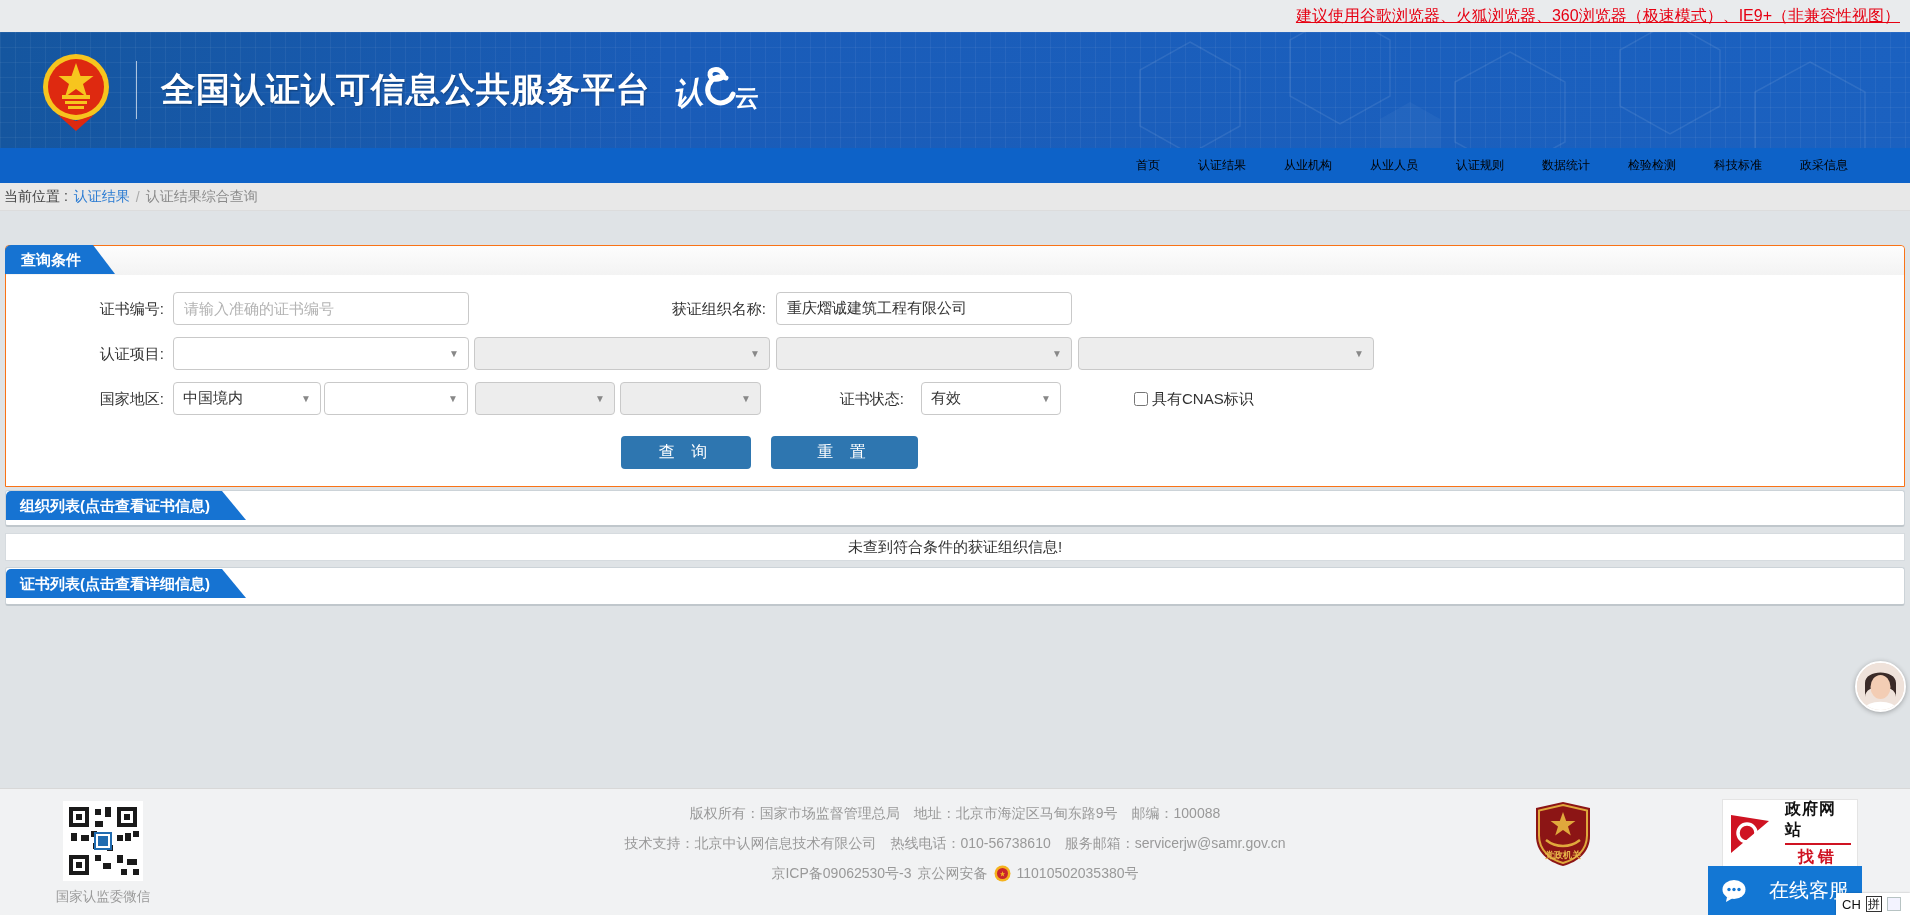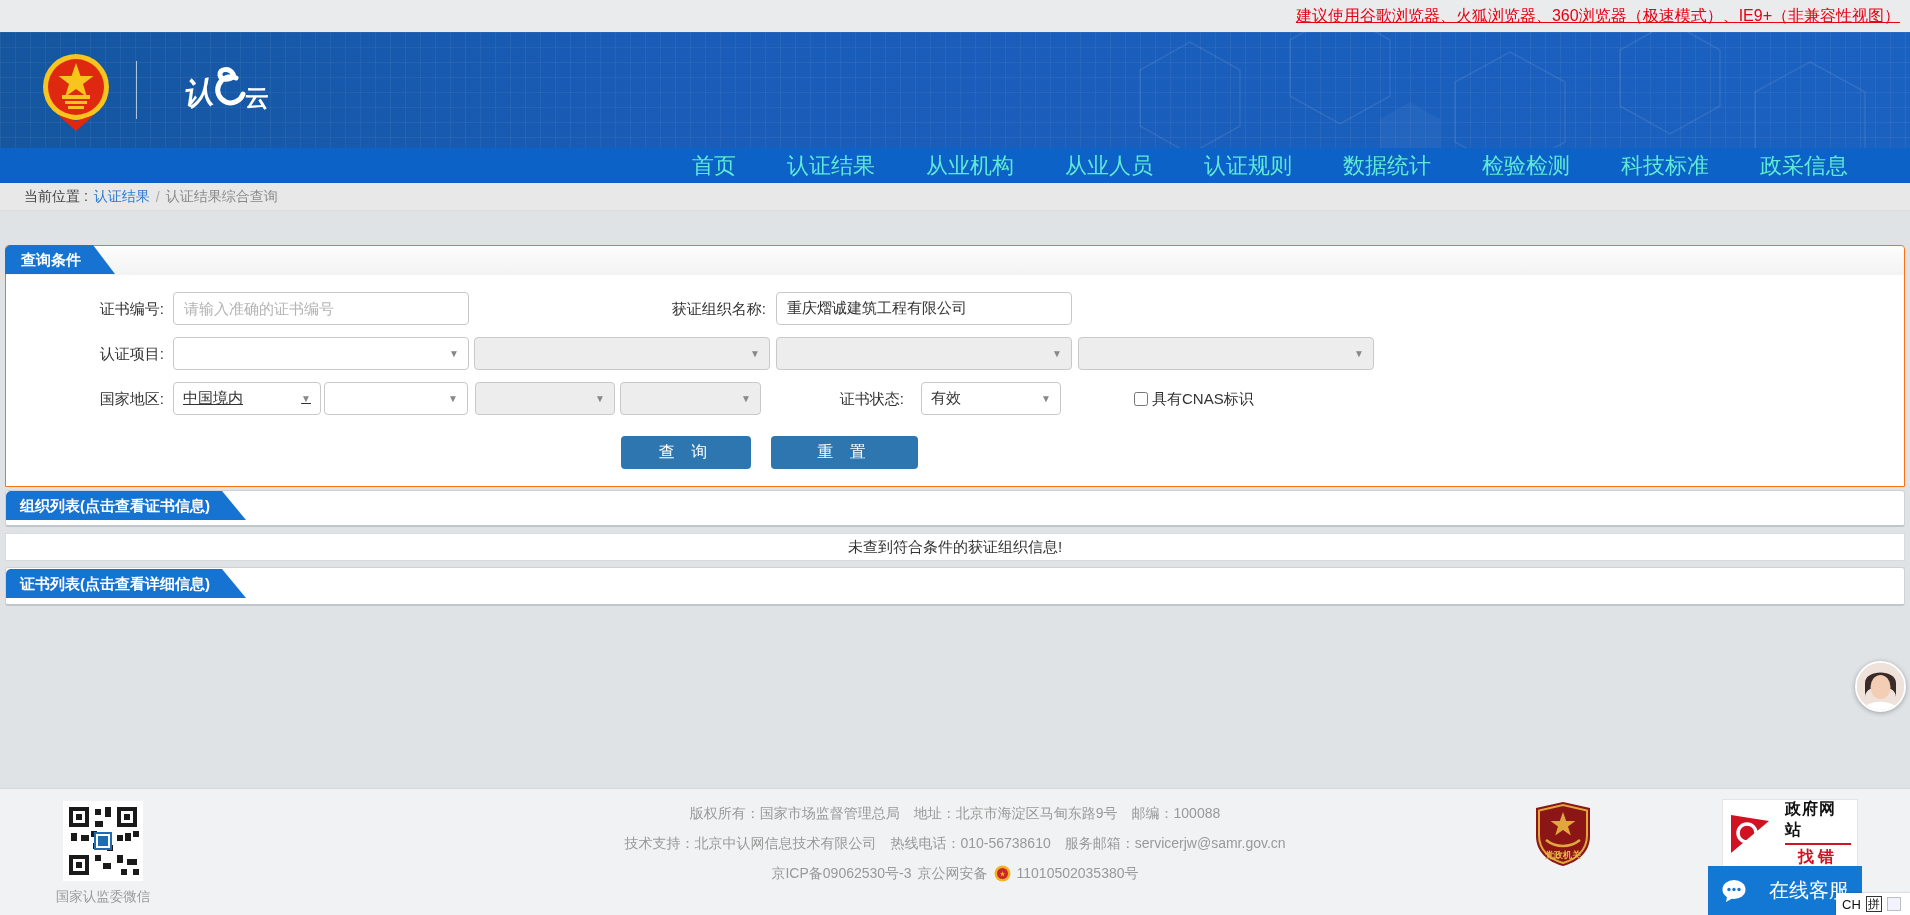--- a/index.html
+++ b/index.html
@@ -22,24 +22,24 @@
   .org-en { color:#e8f0fb; font-size:15px; letter-spacing:.5px; margin-top:4px; }
   .v-divider { width:1px; height:58px; background:rgba(255,255,255,.65); margin:0 24px; z-index:2; }
   .platform-title { color:#fff; font-size:34px; font-weight:600; letter-spacing:1px; text-shadow:1px 1px 2px rgba(0,0,0,.3); z-index:2; }
   .cloud-logo { display:flex; align-items:flex-end; margin-left:22px; z-index:2; color:#fff; }
   .cloud-ren { font-size:30px; font-weight:bold; font-style:italic; transform:rotate(-6deg); }
   .cloud-yun { font-size:24px; font-weight:bold; margin-left:-4px; }
   .hexes { position:absolute; right:0; top:0; height:116px; z-index:1; }
 
   
   .nav { height:35px; background:#0d62c8; display:flex; align-items:center; justify-content:flex-end; gap:38px; padding-right:62px; }
-  .nav-item { color:#5eead4; font-size:22px; cursor:pointer; white-space:nowrap;margin-left:13px; }
-
-  
-  .breadcrumb { height:28px; background:#e8e8e8; border-bottom:1px solid #dcdcdc; display:flex; align-items:center; padding-left:24px; font-size:14px; gap:6px; }
+  .nav-item { color:#000000; font-size:12px; cursor:pointer; white-space:nowrap; }
+
+  
+  .breadcrumb { height:28px; background:#e8e8e8; border-bottom:1px solid #dcdcdc; display:flex; align-items:center; padding-left:4px; font-size:14px; gap:6px; }
   .bc-prefix { color:#444; }
   .bc-link { color:#2a7bd2; cursor:pointer; }
   .bc-sep { color:#aaa; }
   .bc-current { color:#8a8a8a; }
 
   
   .content { position:absolute; top:211px; left:0; right:0; bottom:127px; background:#dfe3e6; }
 
   .query-panel { position:absolute; left:5px; right:5px; top:34px; height:242px; background:#fff; border:1px solid #f97316; border-radius:4px 4px 0 0; }
   .panel-tab { position:absolute; left:-1px; top:-1px; height:29px; line-height:29px; background:#1673d2; color:#fff; font-size:15px; font-weight:bold; padding:0 34px 0 16px; clip-path:polygon(0 0, calc(100% - 22px) 0, 100% 100%, 0 100%); border-top-left-radius:6px; }
@@ -108,20 +108,21 @@
     <path d="M36 14 l4.5 13 h13 l-10.5 8 4 13 -11 -8 -11 8 4 -13 -10.5 -8 h13 z" fill="#f7c51e"></path>
     <rect x="22" y="46" width="28" height="4" fill="#f7c51e"></rect>
     <rect x="25" y="52" width="22" height="3" fill="#f7c51e"></rect>
     <rect x="28" y="57" width="16" height="3" fill="#f7c51e"></rect>
     <path d="M18 66 L36 82 L54 66 L36 72 Z" fill="#de2910"></path>
   </svg>
 
 
   <div class="v-divider"></div>
 
+  <div class="platform-title">全国认证认可信息公共服务平台</div>
 
   <div class="cloud-logo">
     <span class="cloud-ren">认</span>
     <svg width="36" height="48" viewBox="0 0 36 48">
       <path d="M20 8 C16 1 6 3 7 9 C8 15 17 14 21 10 M30 28 a13 13 0 1 1 -7 -16" stroke="#fff" stroke-width="5" fill="none" stroke-linecap="round"></path>
     </svg>
     <span class="cloud-yun">云</span>
   </div>
 </div>
 
@@ -171,21 +172,21 @@
     <div class="f-abs sel disabled" style="left:770px; top:91px; width:296px;">
       <span></span>
         <span class="sel-arrow">▼</span>
     </div>
     <div class="f-abs sel disabled" style="left:1072px; top:91px; width:296px;">
       <span></span>
         <span class="sel-arrow">▼</span>
     </div>
 
     <div class="f-abs f-label" style="left:58px; top:136px; width:100px;">国家地区:</div>
-    <div class="f-abs sel" style="left:167px; top:136px; width:148px;text-decoration:underline;">
+    <div class="f-abs sel" style="left:167px; top:136px; width:148px;">
       <span>中国境内</span>
         <span class="sel-arrow">▼</span>
     </div>
     <div class="f-abs sel" style="left:318px; top:136px; width:144px;">
       <span></span>
         <span class="sel-arrow">▼</span>
     </div>
     <div class="f-abs sel disabled" style="left:469px; top:136px; width:140px;">
       <span></span>
         <span class="sel-arrow">▼</span>

